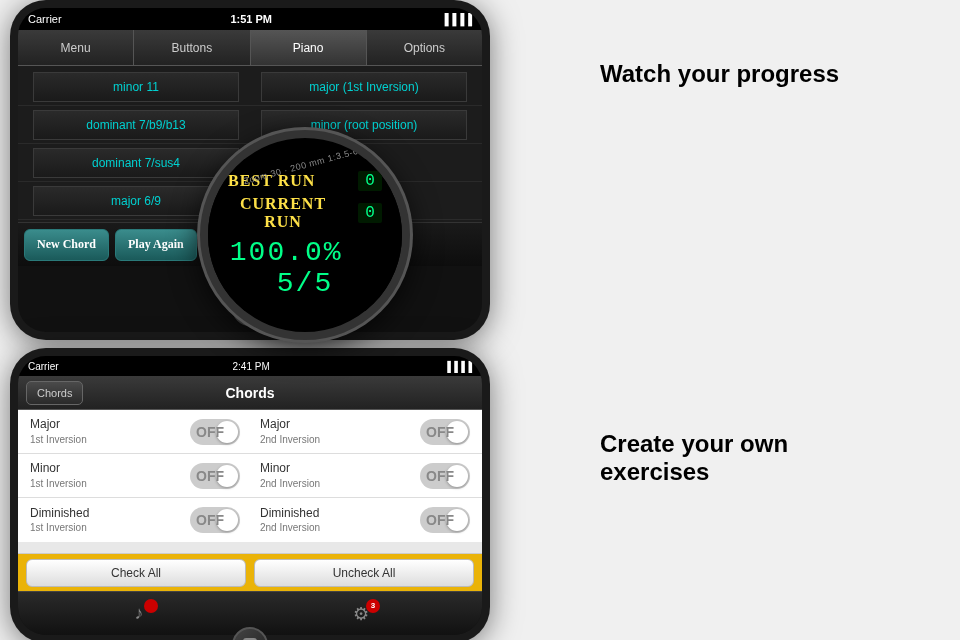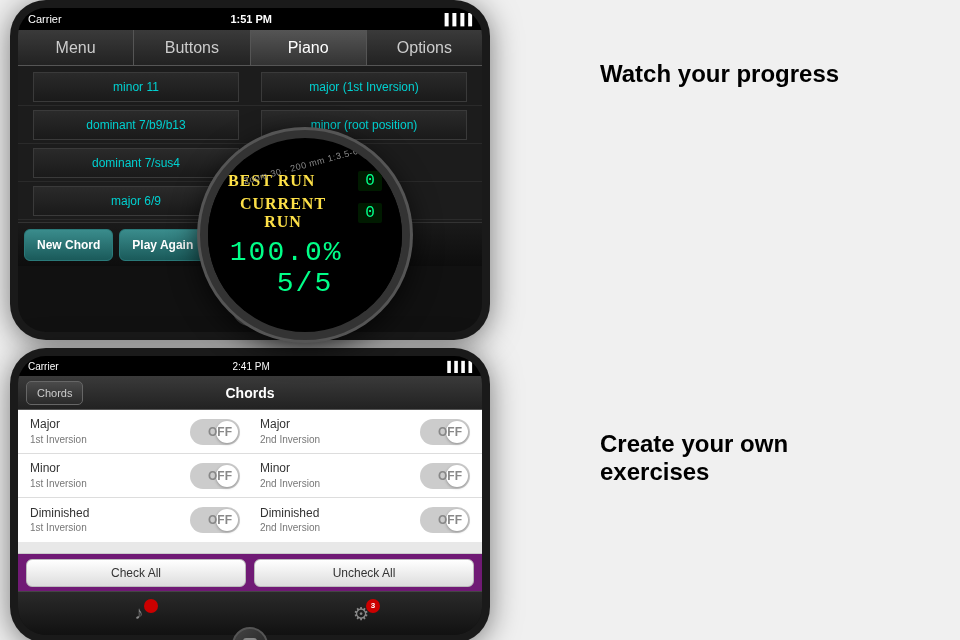--- a/index.html
+++ b/index.html
@@ -64,21 +64,21 @@
       display: flex;
       align-items: stretch;
       border-bottom: 1px solid #555;
     }
     .nav-btn {
       flex: 1;
       display: flex;
       align-items: center;
       justify-content: center;
       color: #ccc;
-      font-size: 16px;
+      font-size: 12px;
       border-right: 1px solid #555;
       cursor: pointer;
     }
     .nav-btn:last-child { border-right: none; }
     .nav-btn.active { background: linear-gradient(to bottom, #555, #333); color: #fff; }
 
     
     .chord-list {
       background: #1c1c1c;
       padding: 2px 0;
@@ -127,20 +127,21 @@
       background: linear-gradient(to bottom, #3a8c8c, #1a5a5a);
       border: 1px solid #2a7a7a;
       border-radius: 6px;
       color: #fff;
       font-size: 12px;
       font-weight: 600;
       cursor: pointer;
       display: flex;
       align-items: center;
       justify-content: center;
+      font-family: Liberation Serif, serif;
     }
 
     
     .home-btn-top {
       position: absolute;
       bottom: 14px;
       left: 50%;
       transform: translateX(-50%);
       width: 36px;
       height: 36px;
@@ -327,31 +328,30 @@
       right: 2px;
       width: 22px;
       height: 22px;
       background: #fff;
       border-radius: 50%;
       box-shadow: 0 1px 3px rgba(0,0,0,0.3);
     }
     .toggle-text {
       position: absolute;
       left: 6px;
-      font-size: 12px;
+      font-size: 14px;
       color: #888;
       font-weight: 600;
       z-index: 1;
-      margin-left: 12px;
     }
 
     
     .bottom-action-row {
       height: 38px;
-      background: #701a75;
+      background: #eab308;
       border-top: 1px solid #ccc;
       display: flex;
       align-items: center;
       padding: 12px 8px;
       gap: 8px;
     }
     .bottom-action-btn {
       flex: 1;
       height: 28px;
       background: linear-gradient(to bottom, #fff, #ddd);

